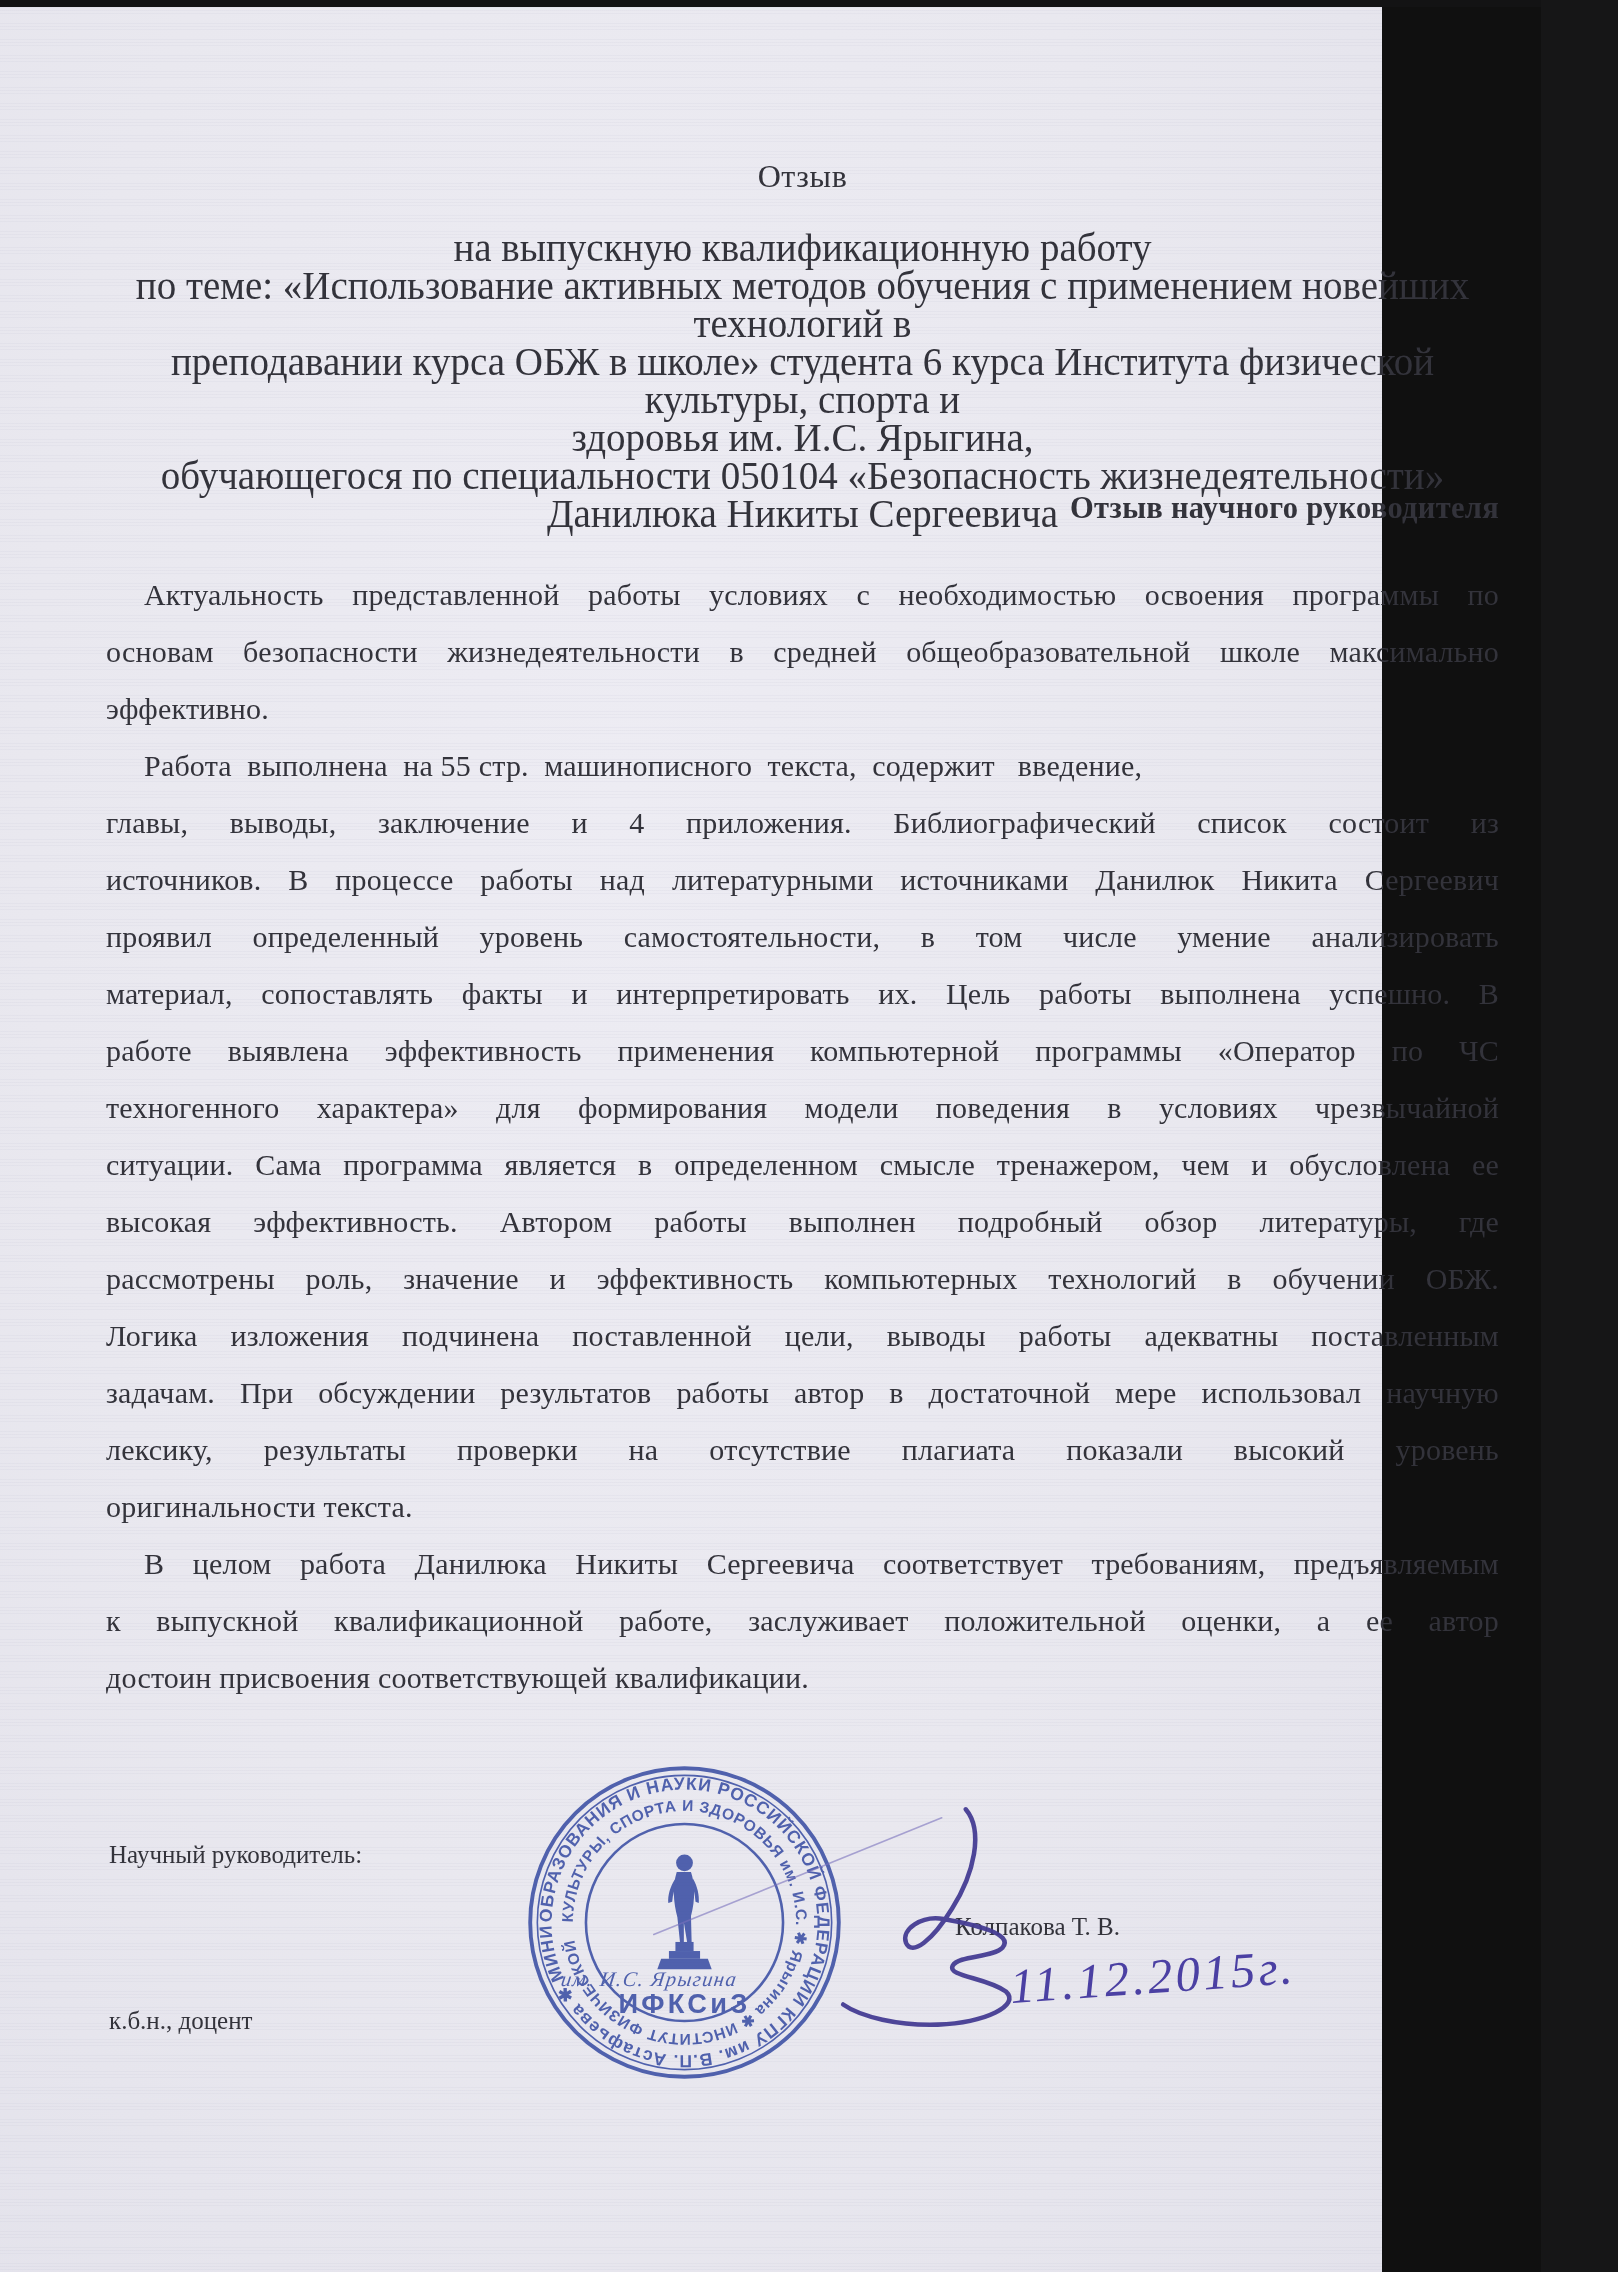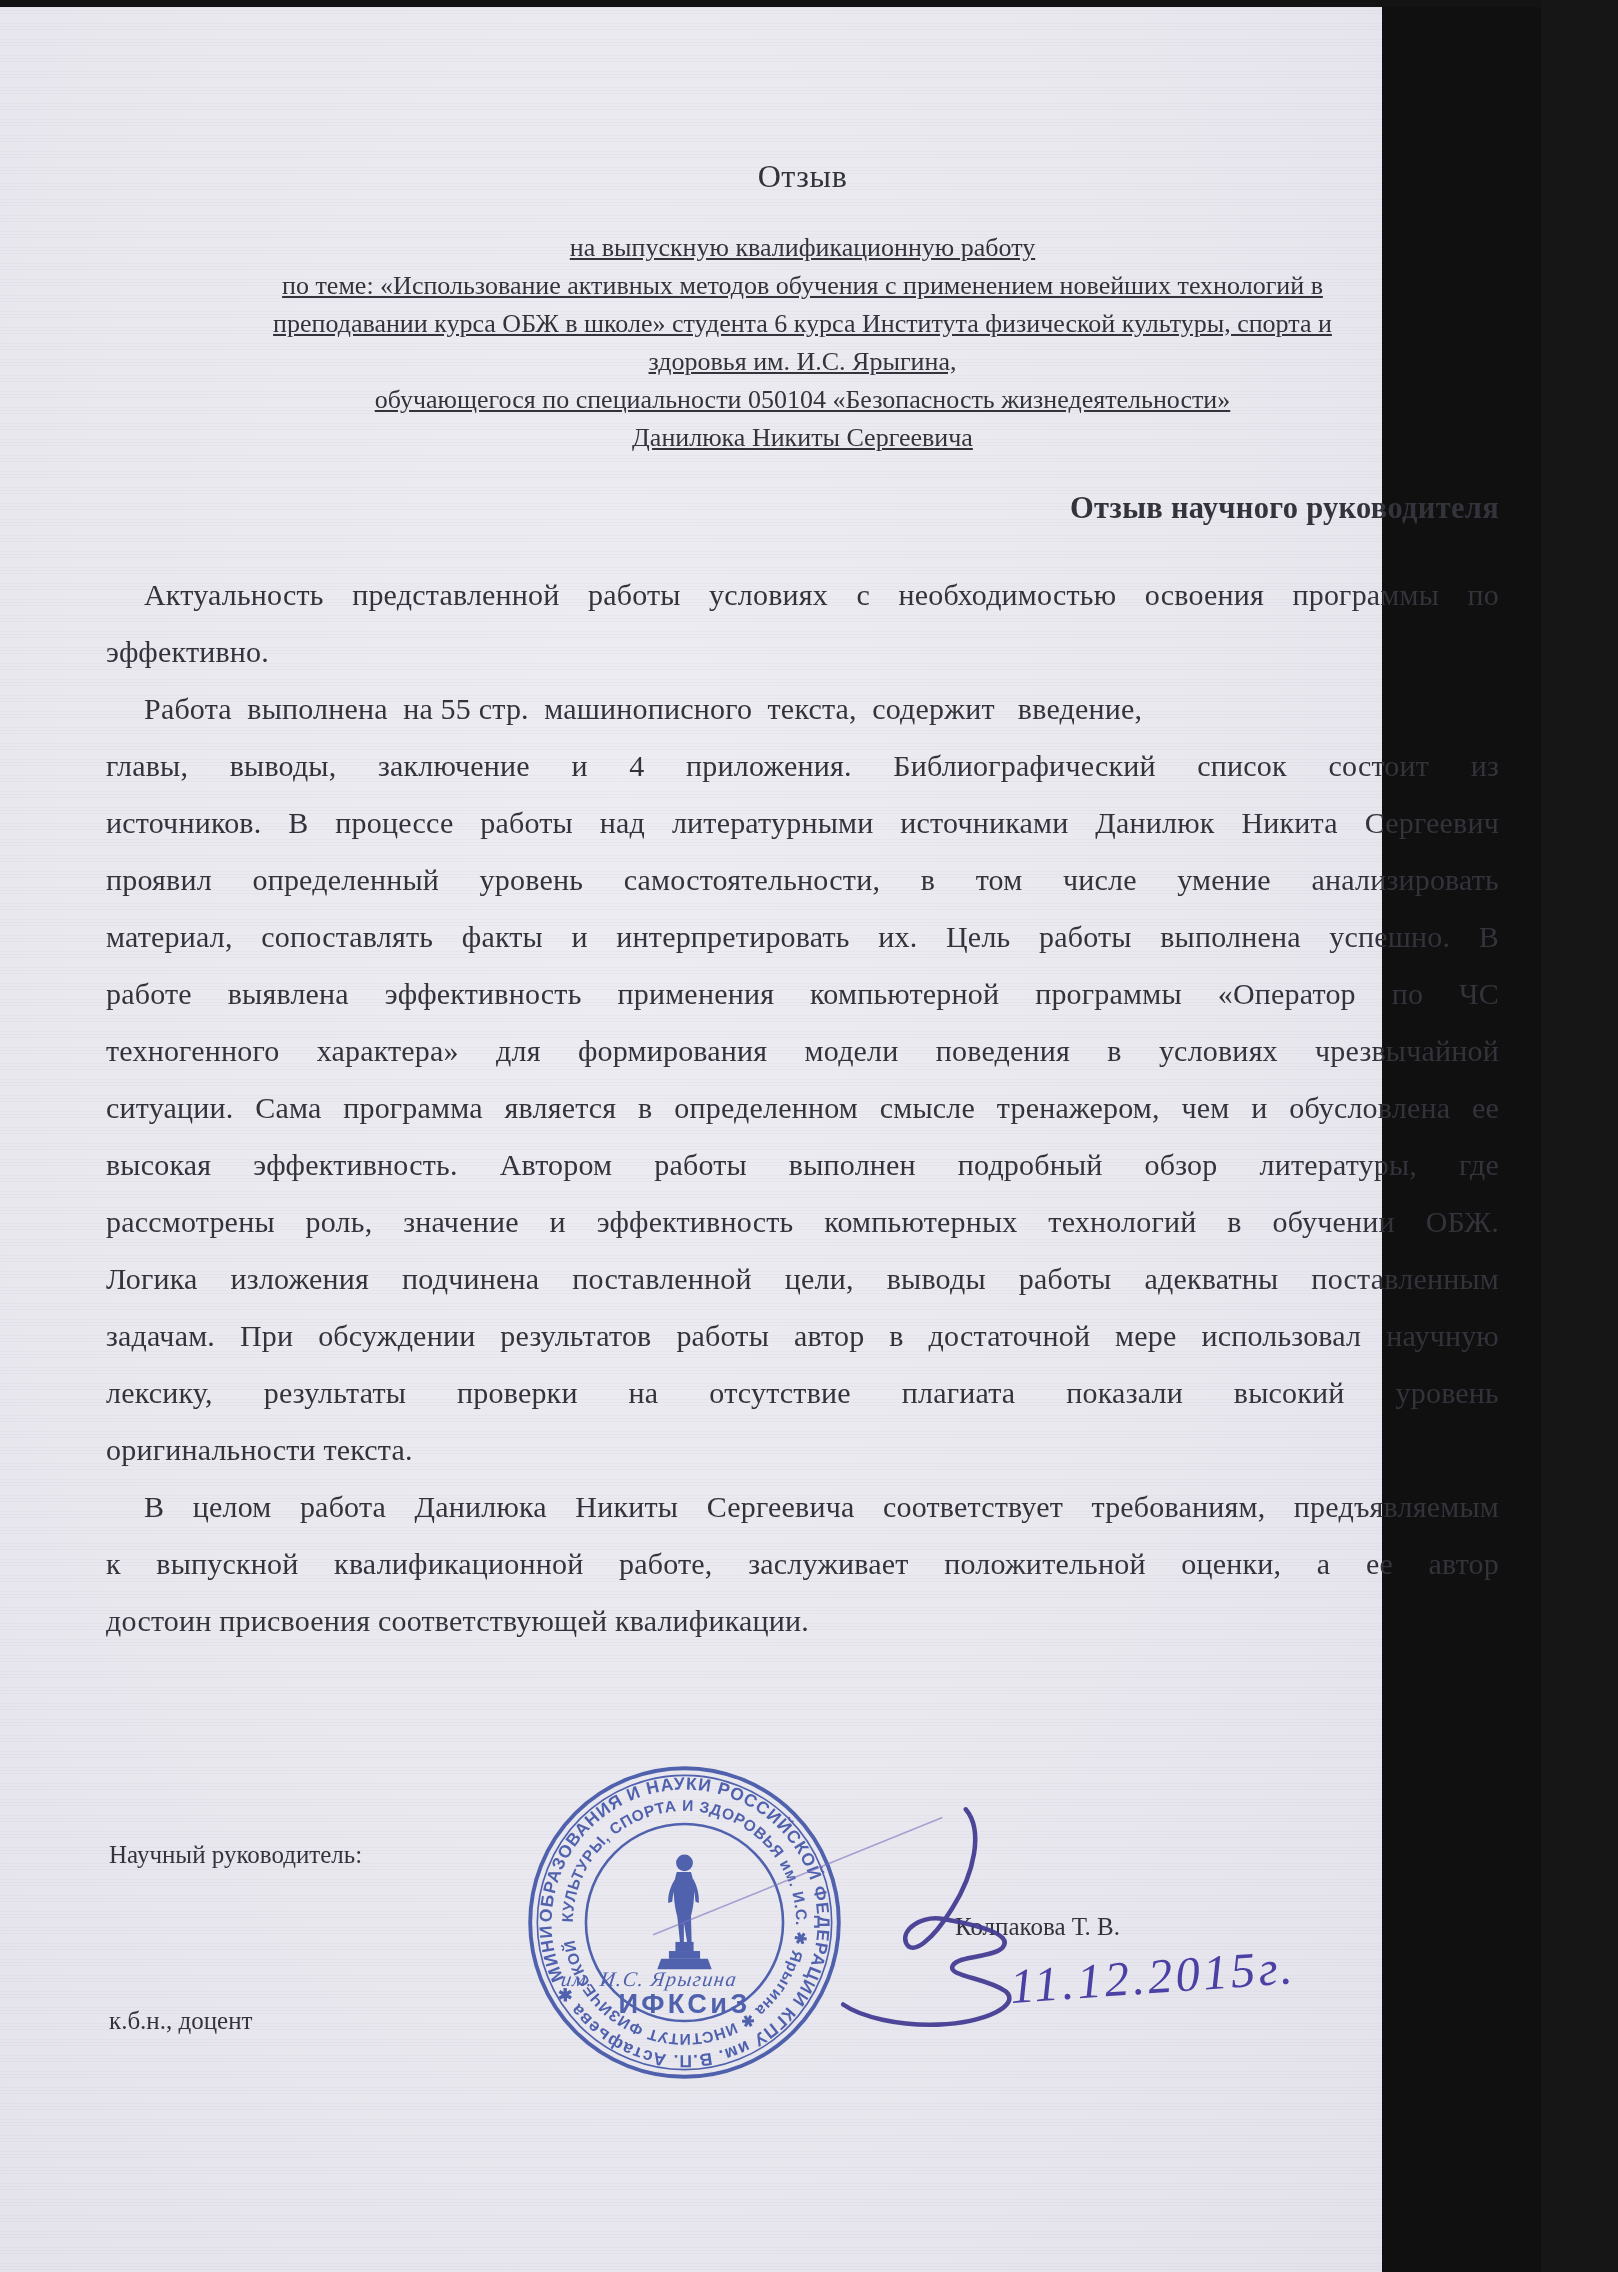--- a/index.html
+++ b/index.html
@@ -8,21 +8,21 @@
   .black-top{position:absolute;left:0;top:0;width:1619px;height:6.5px;background:#131314;}
   .black-right{position:absolute;left:1541px;top:0;width:78px;height:2273px;background:#161617;}
   .paper{position:absolute;left:0;top:6.5px;width:1382px;height:2266px;
      background:
        repeating-linear-gradient(180deg, rgba(130,132,165,.055) 0 0.6px, rgba(0,0,0,0) 0.6px 3.2px),
        linear-gradient(to right, rgba(0,0,0,0) 1414px, rgba(75,75,100,.10) 1518px, rgba(45,45,65,.28) 1541px),
        radial-gradient(ellipse at 45% 35%, #edecf3 0%, #e9e8ef 55%, #e3e2eb 100%);
      color:#33333b;}
   .col{position:absolute;left:106px;width:1393px;}
   .ttl{font-size:32px;text-align:center;letter-spacing:0.6px;}
-  .sub{font-size:26px;text-align:center;line-height:38px;text-decoration:underline;}
+  .sub{font-size:39px;text-align:center;line-height:38px;}
   .hd{font-size:30.5px;font-weight:bold;text-align:right;letter-spacing:0.3px;}
   .bl{font-size:30px;line-height:57px;height:57px;text-align:justify;letter-spacing:0.2px;}
   .j{text-align-last:justify;text-justify:inter-word;}
   .l{text-align:left;text-align-last:left;white-space:pre-wrap;}
   .ind{text-indent:38px;}
   .sig{position:absolute;font-size:25px;}
   .hand{position:absolute;left:1010px;top:1951px;font-size:49px;font-style:italic;
         color:#4b40a3;letter-spacing:3.2px;transform:rotate(-4deg);transform-origin:left center;}
   .stamp-svg{position:absolute;left:490px;top:1721px;opacity:.88;}
   .sig-svg{position:absolute;left:0;top:0;pointer-events:none;}
@@ -43,20 +43,21 @@
     <div>преподавании курса ОБЖ в школе» студента 6 курса Института физической культуры, спорта и</div>
     <div>здоровья им. И.С. Ярыгина,</div>
     <div>обучающегося по специальности 050104 «Безопасность жизнедеятельности»</div>
     <div>Данилюка Никиты Сергеевича</div>
   </div>
 
   <div class="col hd" style="top:484px">Отзыв научного руководителя</div>
 
   <div class="col" style="top:559px">
     <div class="bl j ind">Актуальность представленной  работы условиях с необходимостью освоения программы по</div>
+    <div class="bl j">основам безопасности  жизнедеятельности в средней общеобразовательной школе максимально</div>
     <div class="bl l">эффективно.</div>
 
     <div class="bl l ind">Работа  выполнена  на 55 стр.  машинописного  текста,  содержит   введение,</div>
     <div class="bl j">главы, выводы, заключение и 4 приложения. Библиографический список состоит из</div>
     <div class="bl j">источников. В процессе работы над литературными источниками   Данилюк Никита Сергеевич</div>
     <div class="bl j">проявил определенный уровень самостоятельности, в том числе умение анализировать</div>
     <div class="bl j">материал, сопоставлять факты и интерпретировать их.   Цель работы выполнена успешно. В</div>
     <div class="bl j">работе выявлена эффективность применения компьютерной программы «Оператор по ЧС</div>
     <div class="bl j">техногенного характера» для формирования модели поведения в условиях чрезвычайной</div>
     <div class="bl j">ситуации. Сама программа является в определенном смысле тренажером, чем и обусловлена ее</div>

